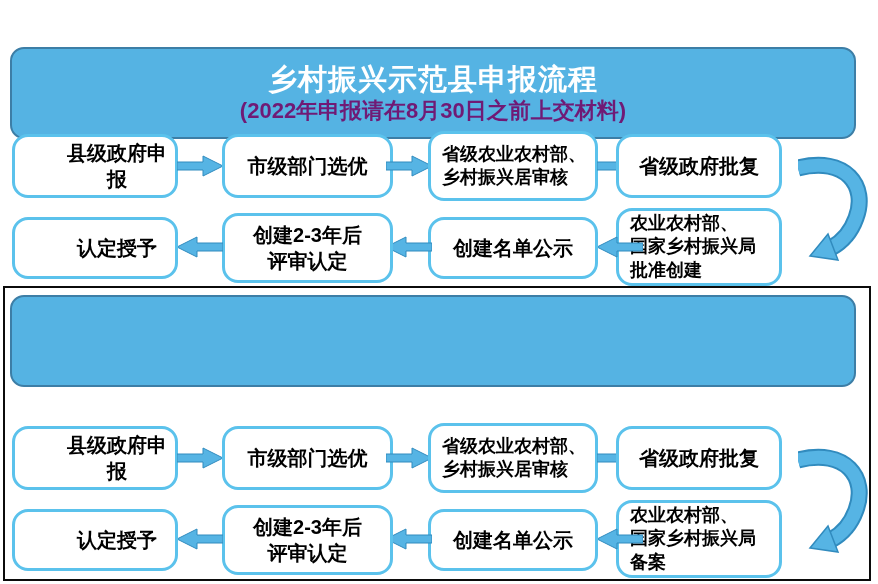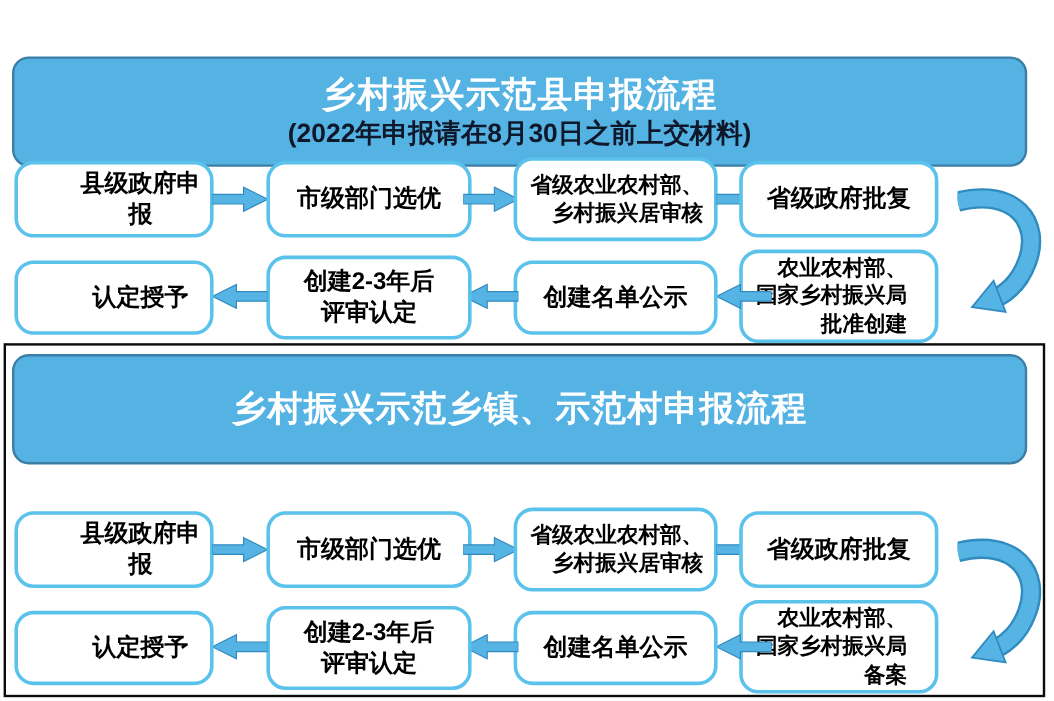--- a/index.html
+++ b/index.html
@@ -7,35 +7,35 @@
     position:relative;width:878px;height:584px;background:#fff;overflow:hidden;
     font-family:"Liberation Sans","DejaVu Sans",sans-serif;
   }
   
   .banner{
     position:absolute;left:10px;width:846px;height:92px;box-sizing:border-box;
     background:#55B3E3;border:2px solid #3D7EA6;border-radius:14px;
     display:flex;flex-direction:column;align-items:center;justify-content:center;gap:6px;
   }
   .banner-title{color:#fff;font-weight:bold;font-size:29px;letter-spacing:1px;line-height:1;}
-  .banner-subtitle{color:#0f172a;font-weight:bold;font-size:22px;line-height:1;}
+  .banner-subtitle{color:#701a75;font-weight:bold;font-size:22px;line-height:1;}
   
   .frame2{
     position:absolute;left:3px;top:286px;width:868px;height:295px;box-sizing:border-box;
     border:2px solid #0b0b0b;background:transparent;
   }
   
   .fbox{
     position:absolute;box-sizing:border-box;background:#fff;
     border:3px solid #5BC2EC;border-radius:16px;
     display:flex;align-items:center;justify-content:center;
     color:#000;font-weight:bold;font-size:20px;text-align:center;
     white-space:pre-line;line-height:1.3;
   }
-  .fbox.left-align{justify-content:flex-start;text-align:right;padding-left:11px;font-size:18px;line-height:1.3;}
+  .fbox.left-align{justify-content:flex-start;text-align:left;padding-left:11px;font-size:18px;line-height:1.3;}
   
   .c1{left:12px;width:166px;padding-left:44px;}
   .c2{left:222px;width:171px;}
   .c3{left:428px;width:170px;}
   .c4{left:616px;width:166px;}
   
   .r1{top:134px;height:64px;}
   .r1-tall{top:131px;height:70px;}
   .r2{top:217px;height:62px;}
   .r2-mid{top:213px;height:70px;}
@@ -102,21 +102,20 @@
   <div class="fbox c2 r2-mid">创建2-3年后
 评审认定</div>
   <svg class="arr ga1 ar2" viewBox="0 0 46 26">
       <polygon points="46,9 20,9 20,3 0,13 20,23 20,17 46,17"></polygon>
     </svg>
   <div class="fbox c1 r2">认定授予</div>
 
   <div class="frame2"></div>
 
   <div class="banner" style="top:295px;">
-    <div class="banner-title">乡村振兴示范乡镇、示范村申报流程</div>
   </div>
 
   <div class="fbox c1 r3">县级政府申报</div>
   <svg class="arr ga1 ar3" viewBox="0 0 46 26">
       <polygon points="0,9 26,9 26,3 46,13 26,23 26,17 0,17"></polygon>
     </svg>
   <div class="fbox c2 r3">市级部门选优</div>
   <svg class="arr ga2 ar3" viewBox="0 0 46 26">
       <polygon points="0,9 26,9 26,3 46,13 26,23 26,17 0,17"></polygon>
     </svg>

